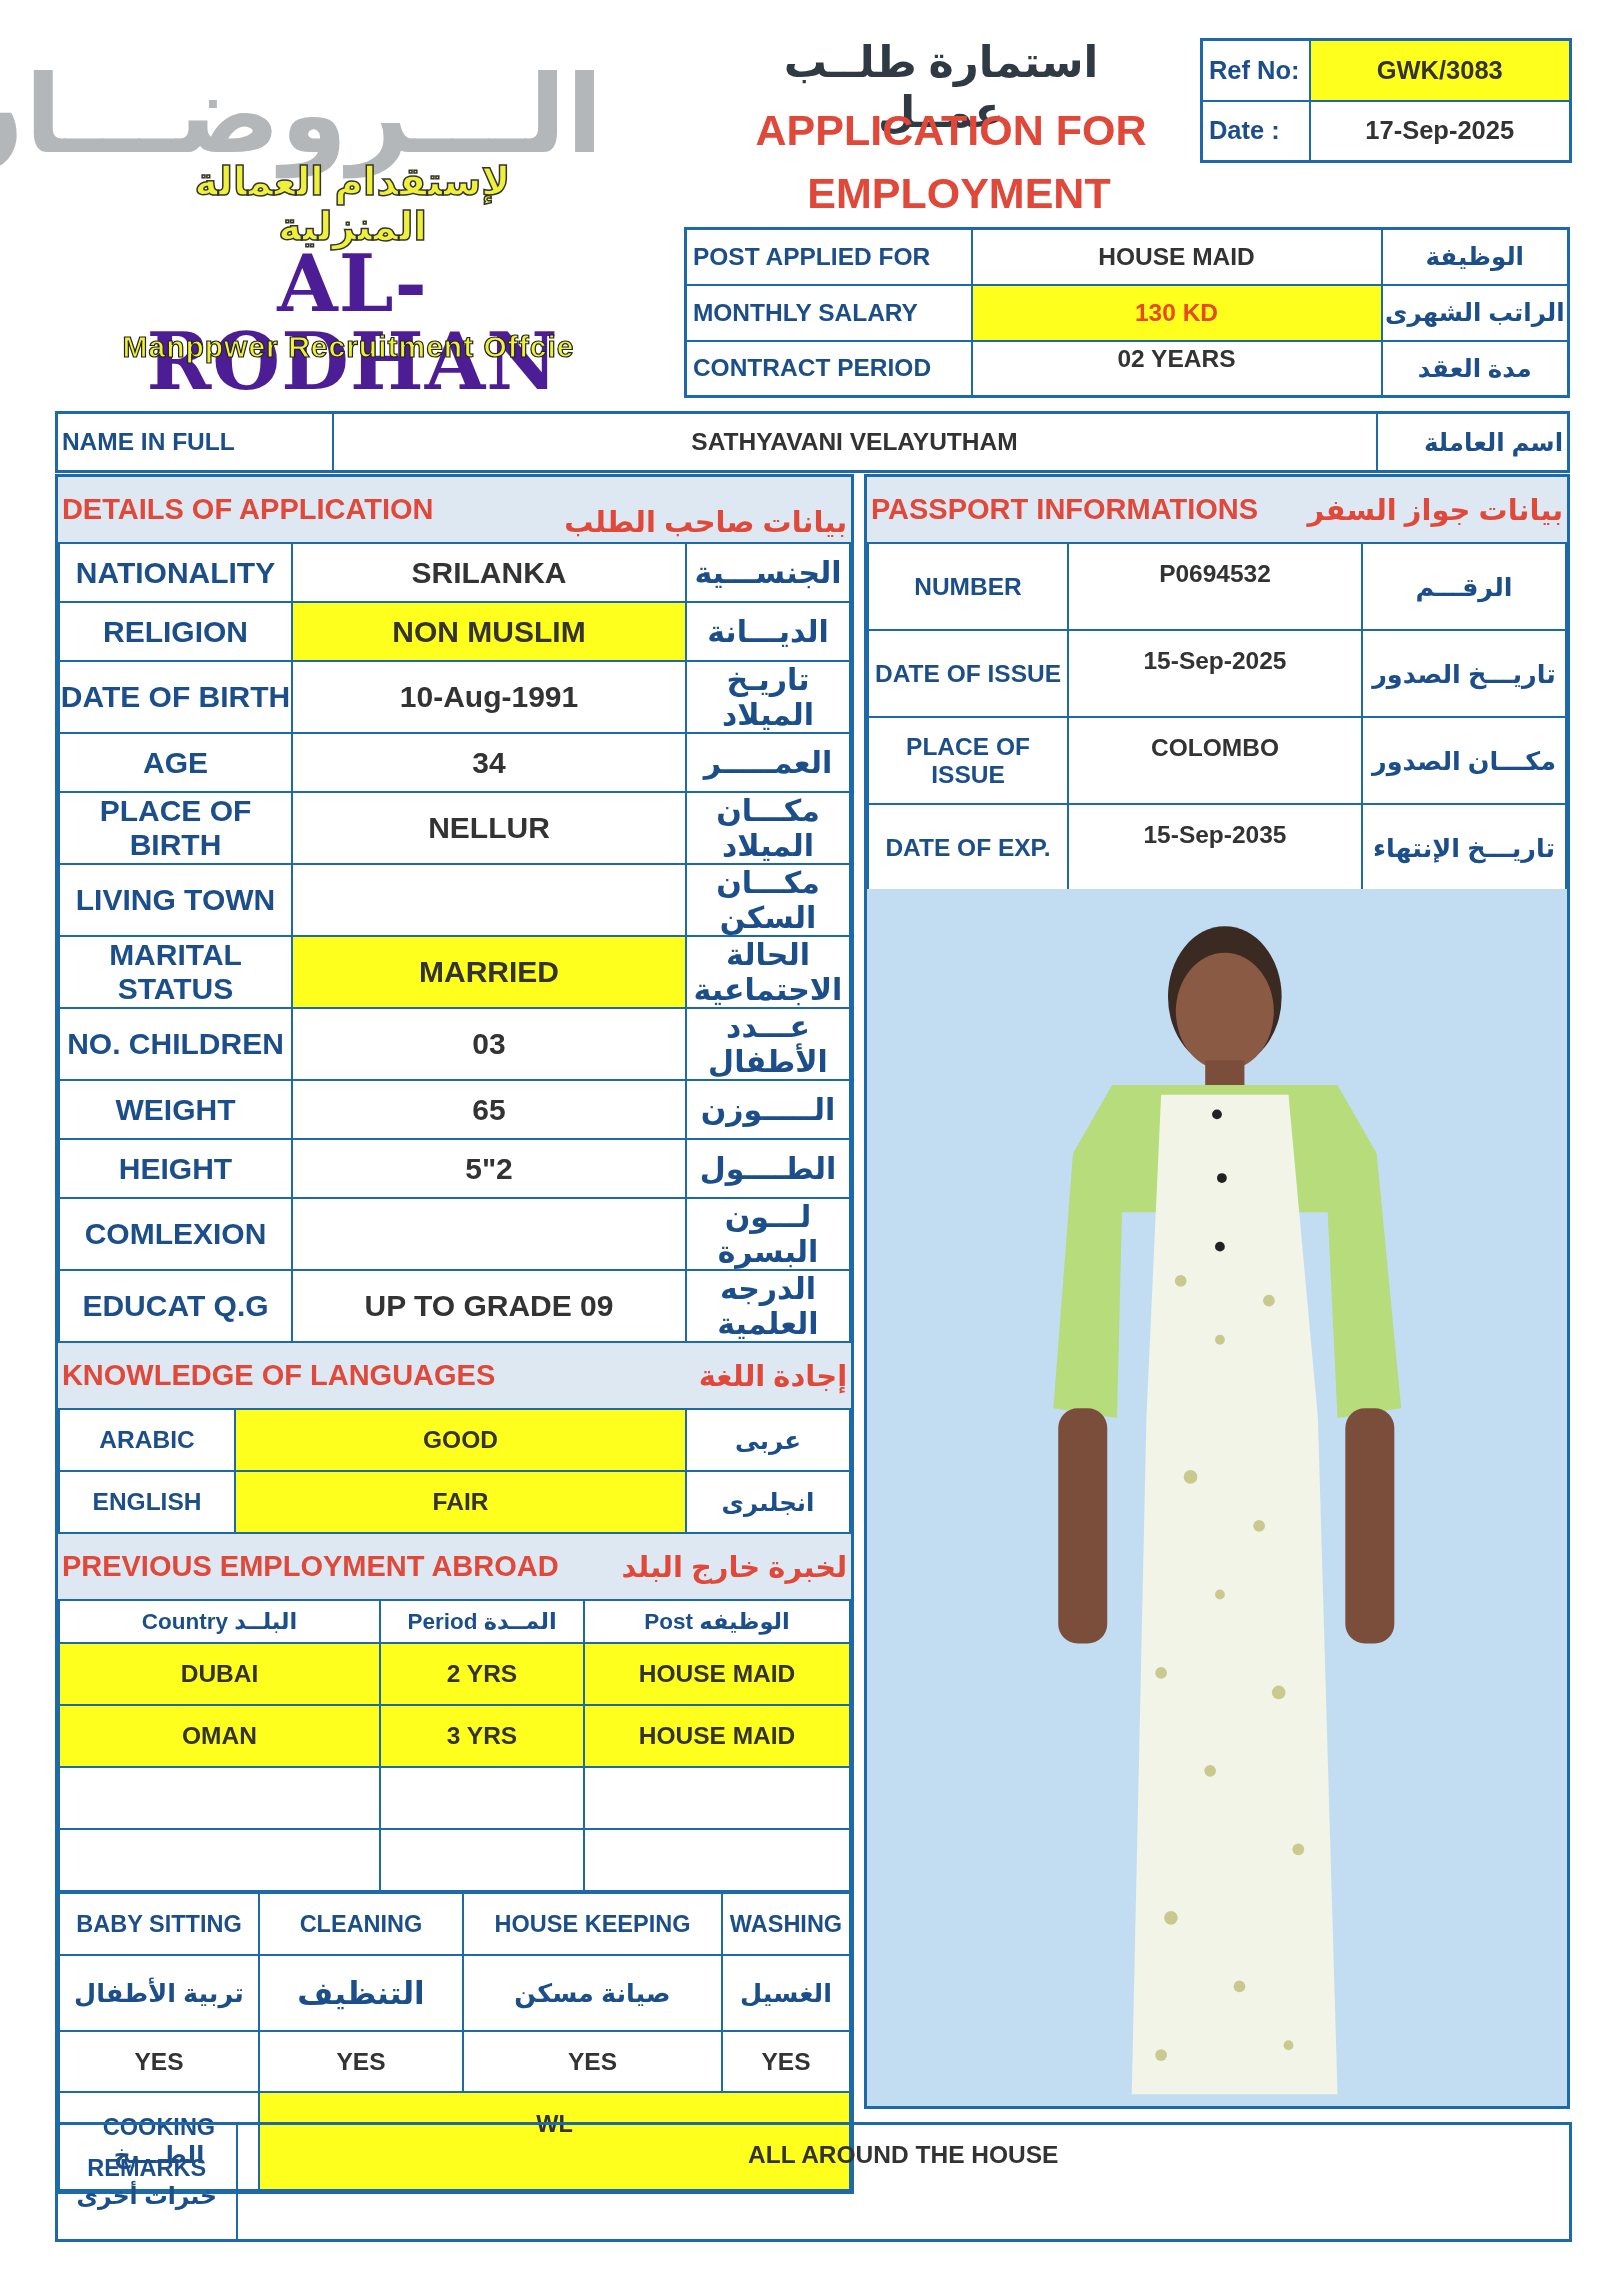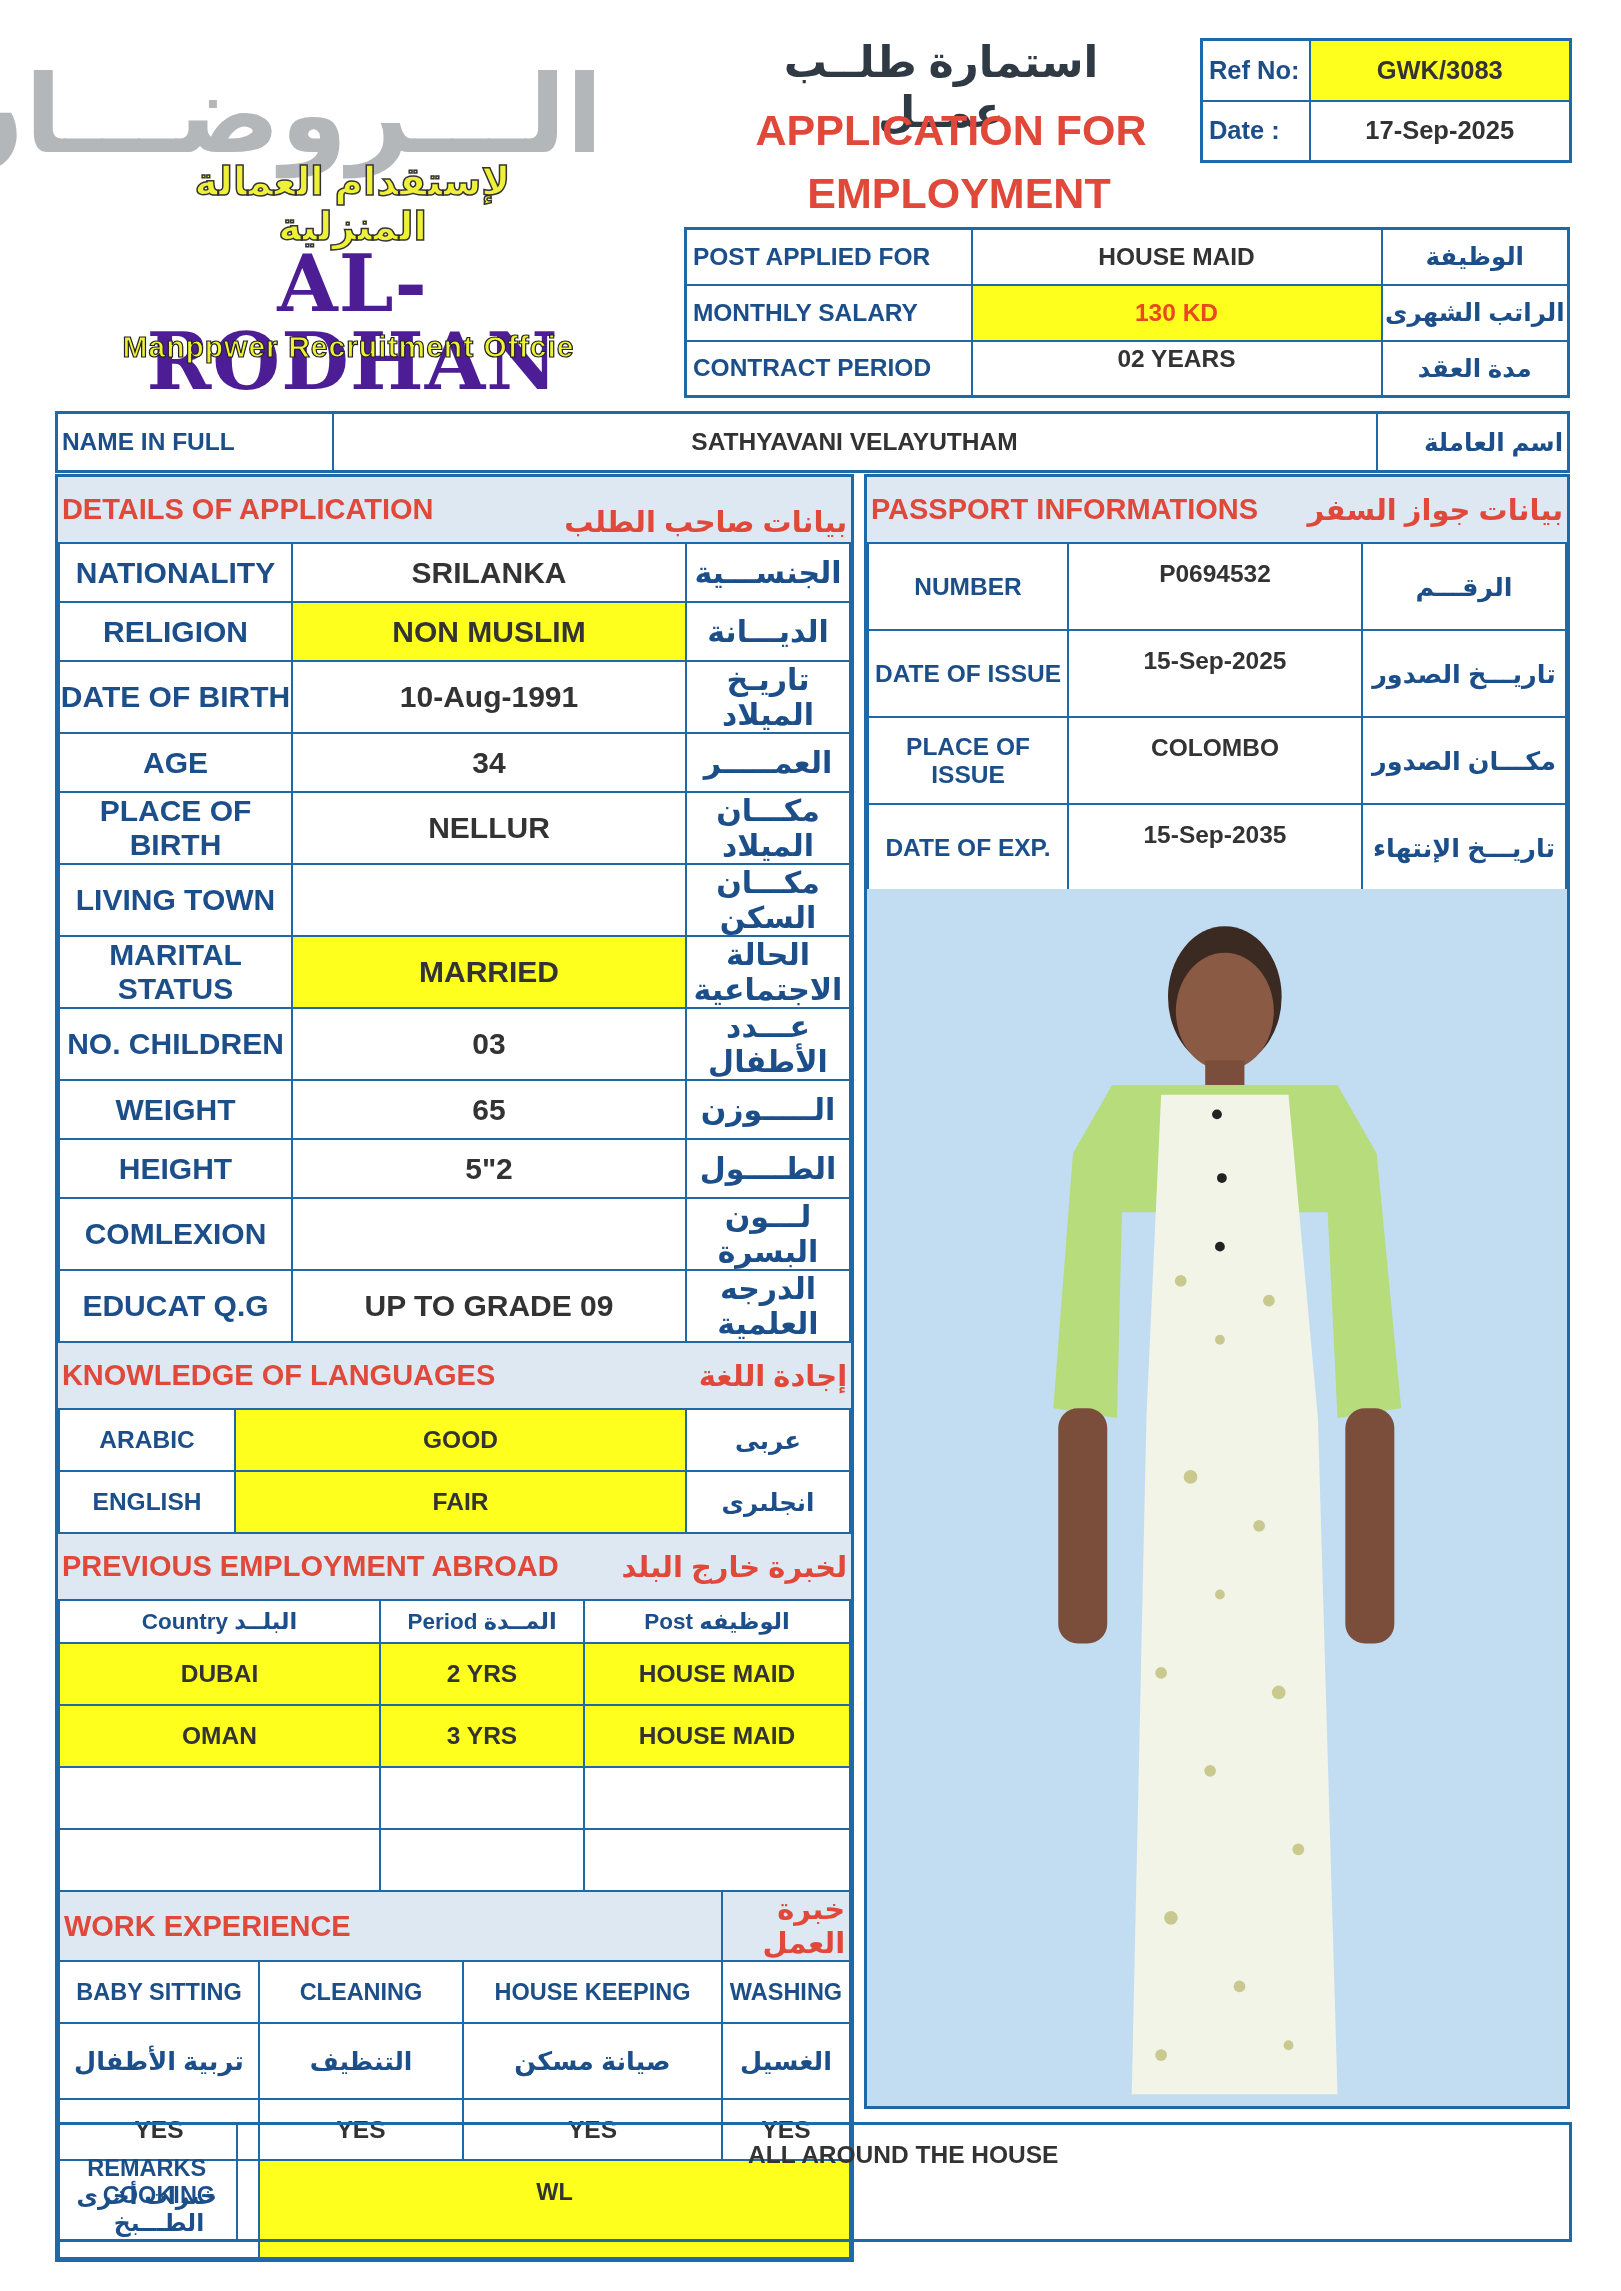--- a/index.html
+++ b/index.html
@@ -221,37 +221,29 @@
         <tr>
           <td class="dark" style=""></td>
           <td class="dark" style=""></td>
           <td class="dark" style=""></td>
         </tr>
       </tbody>
   </table>
 
   <table class="work" style="width:100%;">
     <tbody>
-        <tr style="height:63px;">
-      <td colspan="3" class="hdr" style="text-align:left;padding-left:3.9px;border-top:none;">
-        <span class="red" style="font-size:29px;">WORK EXPERIENCE</span>
-      </td>
-      <td class="hdr" style="direction:rtl;text-align:right;padding-right:3.9px;border-top:none;">
-        <span class="red" style="font-size:29px;">خبرة العمل</span>
-      </td>
-    </tr>
     <tr style="height:62px;" id="skill-labels">
           <td class="blue" style="width:200px;">BABY SITTING</td>
           <td class="blue" style="width:204px;">CLEANING</td>
           <td class="blue" style="width:259px;">HOUSE KEEPING</td>
           <td class="blue" style="width:;">WASHING</td>
         </tr>
     <tr style="height:76px;" id="skill-arabic">
           <td class="blue" style="direction:rtl;font-size:25.5px;">تربية الأطفال</td>
-          <td class="blue" style="direction:rtl;font-size:25px;">التنظيف</td>
+          <td class="blue" style="direction:rtl;font-size:31px;">التنظيف</td>
           <td class="blue" style="direction:rtl;font-size:25.5px;">صيانة مسكن</td>
           <td class="blue" style="direction:rtl;font-size:25.5px;">الغسيل</td>
         </tr>
     <tr style="height:61px;" id="skill-values">
           <td class="dark" style="font-size:24.5px;">YES</td>
           <td class="dark" style="font-size:24.5px;">YES</td>
           <td class="dark" style="font-size:24.5px;">YES</td>
           <td class="dark" style="font-size:24.5px;">YES</td>
         </tr>
     <tr style="height:98px;">

